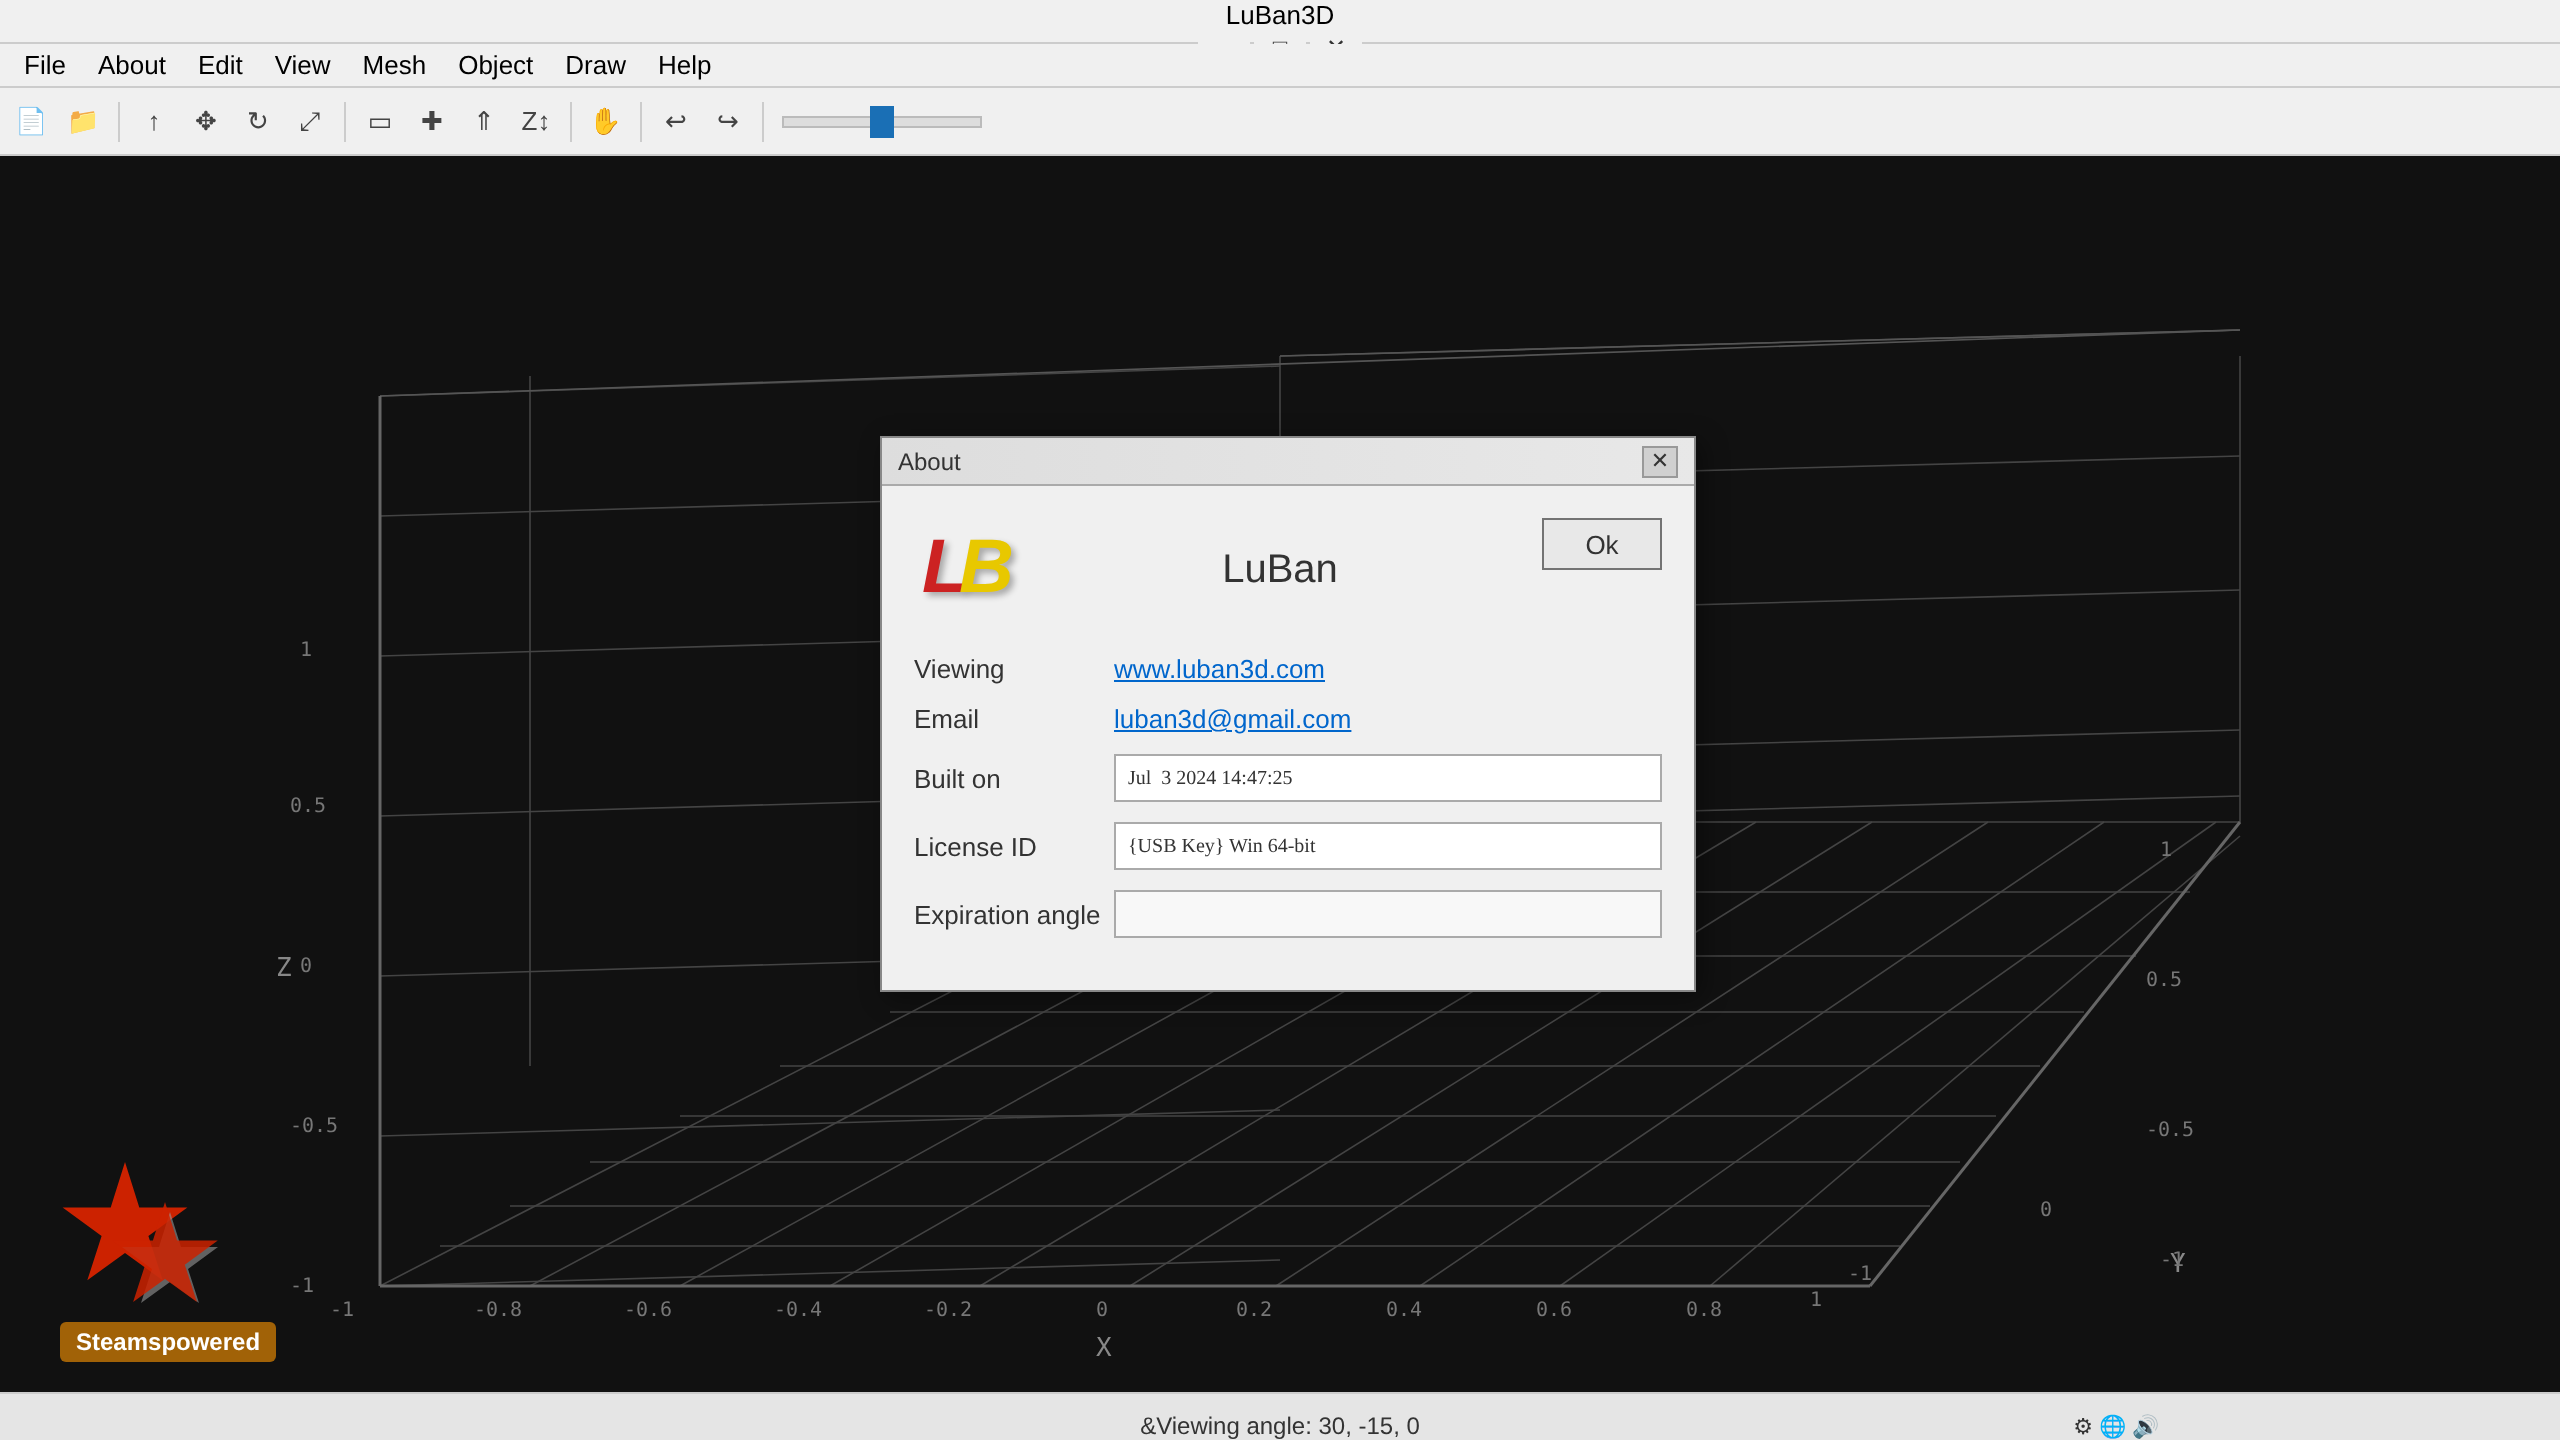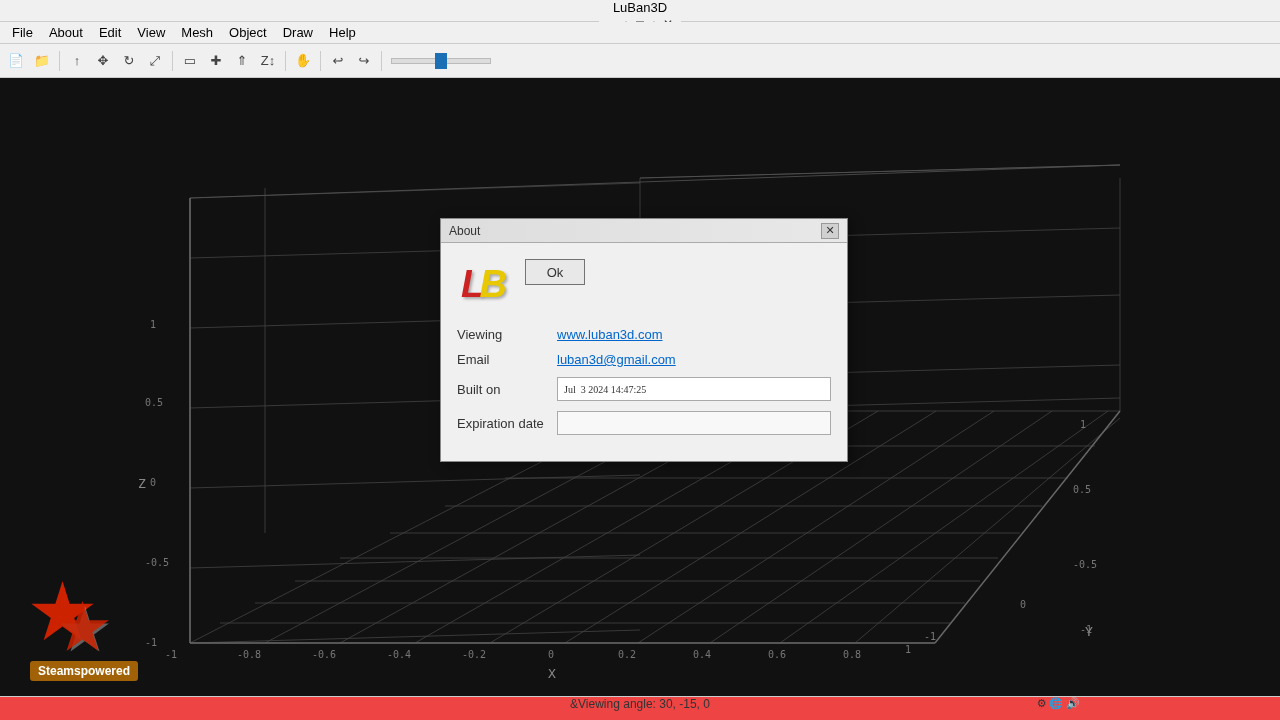--- a/index.html
+++ b/index.html
@@ -145,24 +145,24 @@
       white-space: nowrap;
     }
 
     
     #statusbar {
       position: absolute;
       bottom: 0;
       left: 0;
       right: 0;
       height: 24px;
-      background: #ef4444;
+      background: #e5e5e5;
       border-top: 1px solid #ccc;
       display: flex;
-      align-items: flex-start;
+      align-items: flex-end;
       justify-content: center;
       font-size: 12px;
       color: #333;
       z-index: 10;
     }
     #statusbar-right {
       position: absolute;
       right: 200px;
       display: flex;
       align-items: center;
@@ -499,37 +499,42 @@
     <div id="dialog-titlebar">
       <span id="dialog-title-text">About</span>
       <button id="dialog-close-btn">✕</button>
     </div>
     <div id="dialog-body">
       <div id="dialog-header">
         <div id="luban-logo">
           <span class="logo-l">L</span>
           <span class="logo-b">B</span>
         </div>
+        <span id="app-name">LuBan</span>
         <button id="ok-button">Ok</button>
       </div>
 
       <div class="info-row">
         <span class="info-label">Viewing</span>
         <a class="info-value-link" href="#">www.luban3d.com</a>
       </div>
       <div class="info-row">
         <span class="info-label">Email</span>
         <a class="info-value-link" href="#">luban3d@gmail.com</a>
       </div>
       <div class="info-row">
         <span class="info-label">Built on</span>
         <input class="info-input" type="text" readonly="" value="Jul  3 2024 14:47:25" style="">
       </div>
       <div class="info-row">
-        <span class="info-label">Expiration date</span>
+        <span class="info-label">License ID</span>
+        <input class="info-input" type="text" readonly="" value="{USB Key} Win 64-bit" style="">
+      </div>
+      <div class="info-row">
+        <span class="info-label">Expiration angle</span>
         <input class="info-input info-input-empty" type="text" readonly="" style="">
       </div>
     </div>
   </div>
 </div>
 
 <div id="statusbar">
   <span>&amp;Viewing angle: 30, -15, 0</span>
   <div id="statusbar-right">
     <span>⚙ 🌐 🔊</span>

